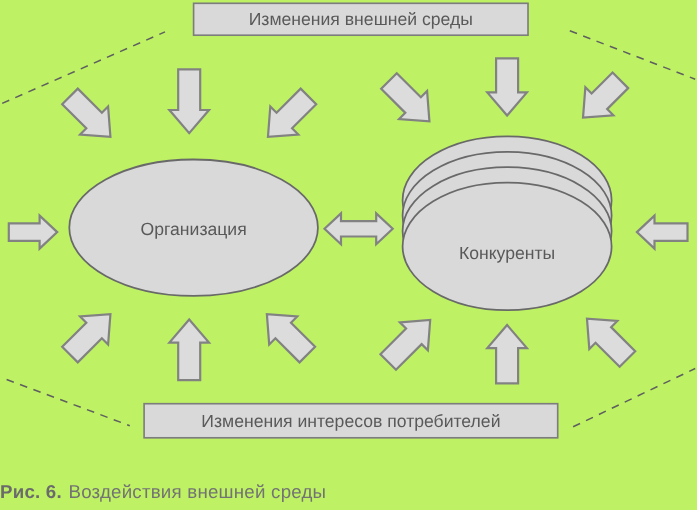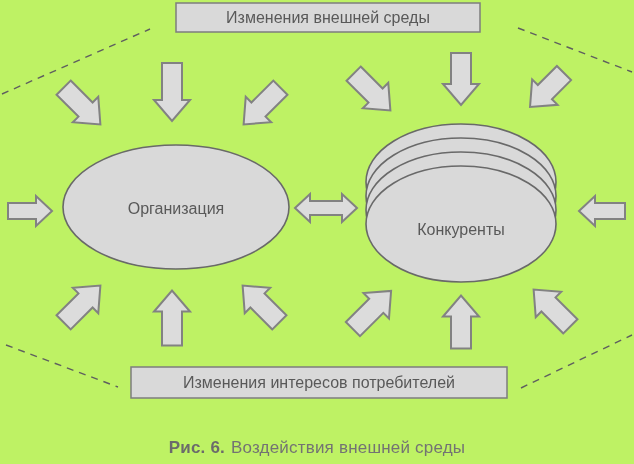--- a/index.html
+++ b/index.html
@@ -18,21 +18,20 @@
   .dash-line { stroke: #5f5f5f; stroke-width: 1.4; stroke-dasharray: 7 6; fill: none; }
   .svg-label {
     fill: #595959;
     font-family: "Liberation Sans", sans-serif;
     font-size: 16px;
     text-anchor: middle;
   }
   .caption {
     position: absolute;
     left: 0; right: 0; top: 438px;
-    text-align: center;
     font-size: 17px;
     color: #737373;
     letter-spacing: 0.2px;
   }
   .caption .caption-prefix { font-weight: bold; margin-right: 0.35em; color: #6b6b6b; }
 </style>
 </head>
 <body>
 
 <div class="stage">

